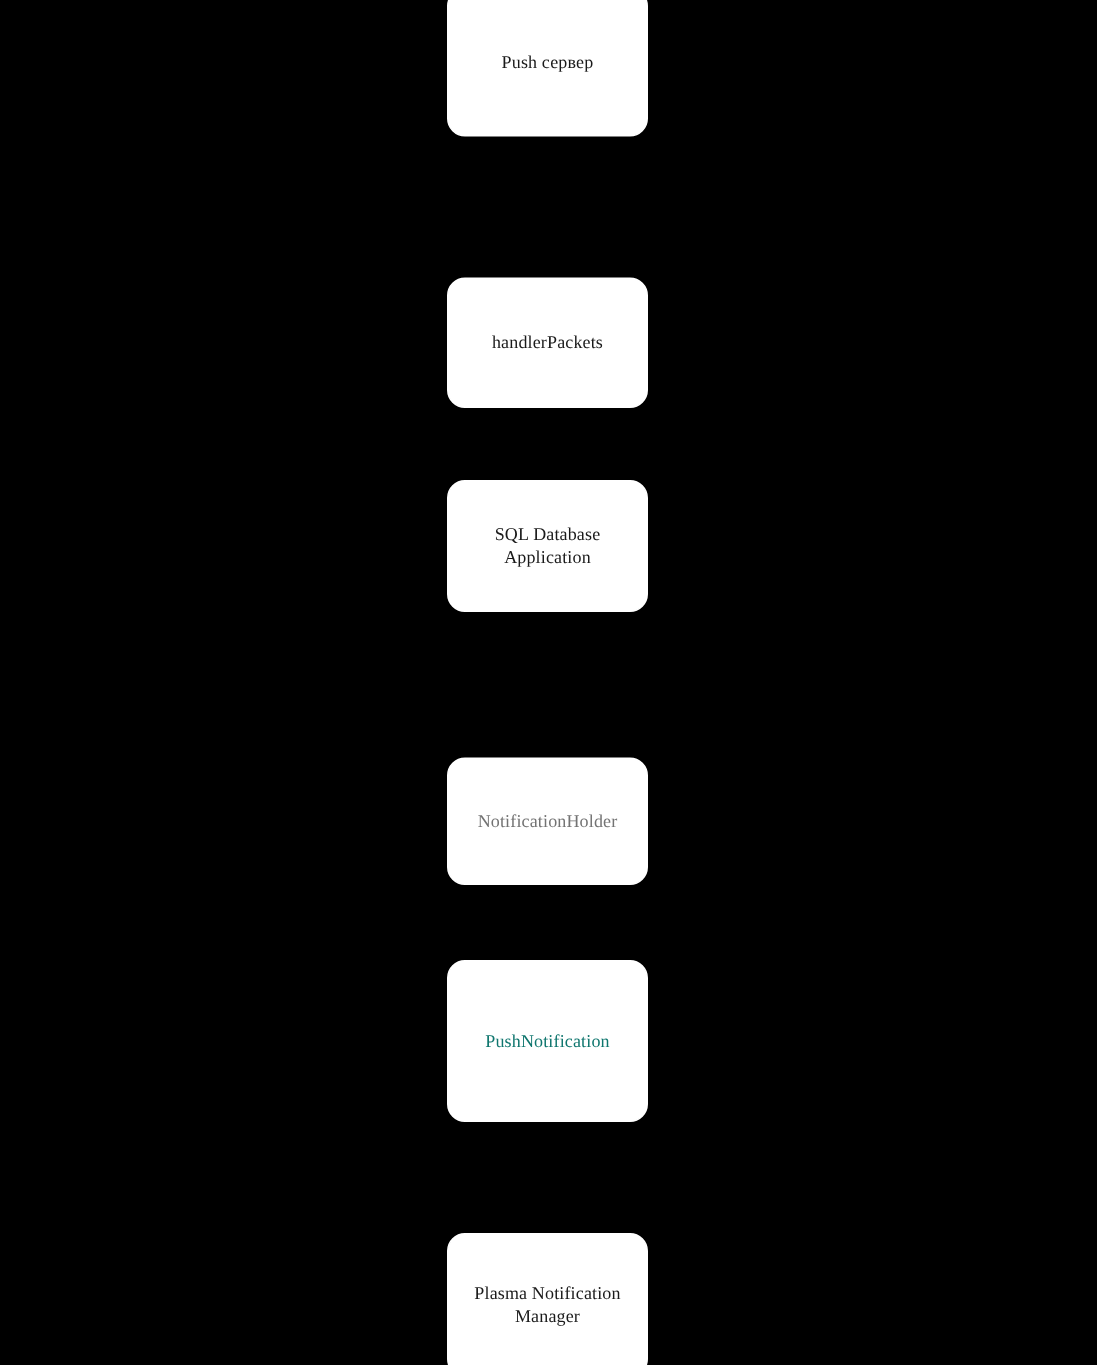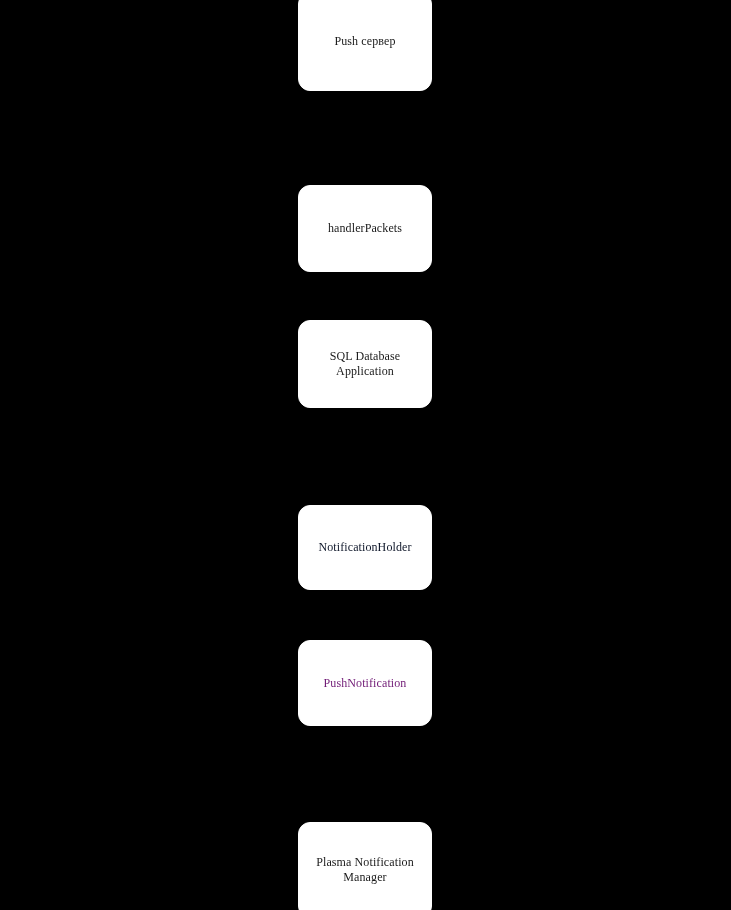--- a/index.html
+++ b/index.html
@@ -38,17 +38,17 @@
   }
 </style>
 </head>
 <body>
 
 <div id="canvas" style="background: rgb(0, 0, 0);">
     <div class="node" style="left: 298px; top: -8px; width: 134px; height: 99px; background: rgb(255, 255, 255); border-color: rgb(255, 255, 255); color: rgb(26, 26, 26);"><span class="node-label">Push сервер</span></div>
     <div class="node" style="left: 298px; top: 320px; width: 134px; height: 88px; background: rgb(255, 255, 255); border-color: rgb(255, 255, 255); color: rgb(26, 26, 26);"><span class="node-label">SQL Database
 Application</span></div>
     <div class="node" style="left: 298px; top: 185px; width: 134px; height: 87px; background: rgb(255, 255, 255); border-color: rgb(255, 255, 255); color: rgb(26, 26, 26);"><span class="node-label">handlerPackets</span></div>
-    <div class="node" style="left: 298px; top: 505px; width: 134px; height: 85px; background: rgb(255, 255, 255); border-color: rgb(255, 255, 255); color: #0f172a;"><span class="node-label">NotificationHolder</span></div>
-    <div class="node" style="left: 298px; top: 640px; width: 134px; height: 86px; background: rgb(255, 255, 255); border-color: rgb(255, 255, 255); color: #701a75;"><span class="node-label">PushNotification</span></div>
+    <div class="node" style="left: 298px; top: 505px; width: 134px; height: 85px; background: rgb(255, 255, 255); border-color: rgb(255, 255, 255); color: #737373;"><span class="node-label">NotificationHolder</span></div>
+    <div class="node" style="left: 298px; top: 640px; width: 134px; height: 108px; background: rgb(255, 255, 255); border-color: rgb(255, 255, 255); color: #0f766e;"><span class="node-label">PushNotification</span></div>
     <div class="node" style="left: 298px; top: 822px; width: 134px; height: 96px; background: rgb(255, 255, 255); border-color: rgb(255, 255, 255); color: rgb(26, 26, 26);"><span class="node-label">Plasma Notification
 Manager</span></div>
   </div>
 
 </body></html>

